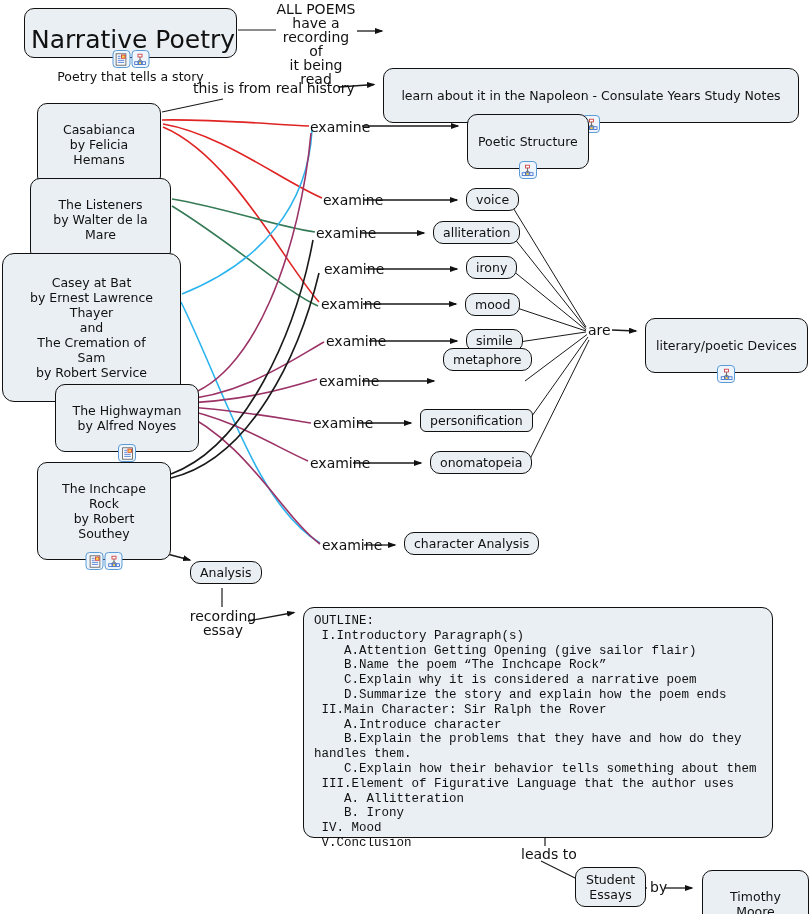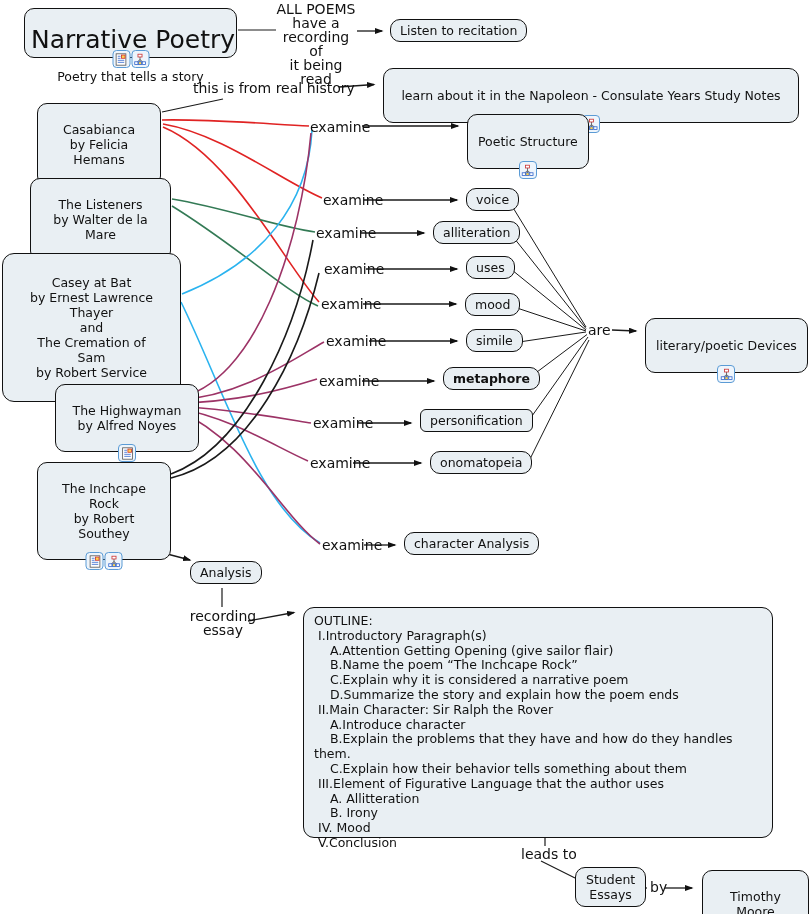--- a/index.html
+++ b/index.html
@@ -14,21 +14,21 @@
        white-space:pre-line;text-align:center;}
   #narrative{left:24px;top:8px;width:213px;height:50px;padding:1px 6px;}
   #narrative .t{font-size:25px;line-height:29px;white-space:nowrap;}
   #narrative .s{font-size:12.5px;line-height:15px;}
   .icons{position:absolute;left:50%;transform:translateX(-50%);bottom:-11px;
          display:flex;gap:1px;z-index:3;}
   .icon{width:18px;height:18px;background:#eef5fc;border:1.5px solid #5b9bd5;
         border-radius:4px;display:flex;align-items:center;justify-content:center;box-sizing:border-box;}
   .icon svg{display:block;}
   #outline{left:303px;top:607px;width:470px;height:231px;text-align:left;
-           white-space:pre-wrap;padding:6px 10px;font-size:12.5px;line-height:14.8px;border-radius:11px;}
+           white-space:pre-wrap;padding:6px 10px;font-size:12.5px;line-height:14.8px;border-radius:11px;font-family:Liberation Mono, monospace;}
 </style>
 </head>
 <body>
 
 <div id="canvas">
 
 <svg class="links" width="809" height="914">
   <defs>
     <marker id="ah" markerWidth="10" markerHeight="8" refX="7" refY="3" orient="auto" markerUnits="userSpaceOnUse">
       <path d="M0,0 L8.5,3 L0,6 z" fill="#111"></path>
@@ -154,21 +154,20 @@
 <div class="lbl" style="left:310px;top:456px;">examine</div>
 <div class="lbl" style="left:322px;top:538px;">examine</div>
 
 <div class="lbl" style="left:588px;top:323px;">are</div>
 <div class="lbl" style="left:66px;top:540px;white-space:nowrap;">can lead to an</div>
 <div class="lbl" style="left:185px;top:609px;width:76px;">recording
 essay</div>
 <div class="lbl" style="left:521px;top:847px;white-space:nowrap;">leads to</div>
 <div class="lbl" style="left:650px;top:880px;">by</div>
 
-<div class="node" style="left:390px;top:19px;">Listen to recitation</div>
 
 <div class="node" style="left:383px;top:68px;width:416px;padding:4px 9px;">
   <span>learn about it in the Napoleon - Consulate Years Study Notes</span>
   <span class="icons"><span class="icon">
     <svg width="13" height="13" viewBox="0 0 16 16">
             <line x1="8" y1="4" x2="8" y2="8" stroke="#555"></line>
             <line x1="3.5" y1="12" x2="8" y2="8" stroke="#555"></line>
             <line x1="12.5" y1="12" x2="8" y2="8" stroke="#555"></line>
             <line x1="8" y1="12" x2="8" y2="8" stroke="#555"></line>
             <rect x="5.5" y="1.5" width="5" height="3.4" fill="#fff" stroke="#c33"></rect>
@@ -292,24 +291,24 @@
             <rect x="5.5" y="1.5" width="5" height="3.4" fill="#fff" stroke="#c33"></rect>
             <rect x="1.5" y="10.8" width="4" height="3.4" fill="#fff" stroke="#36c"></rect>
             <rect x="6" y="10.8" width="4" height="3.4" fill="#ffd34d" stroke="#36c"></rect>
             <rect x="10.8" y="10.8" width="4" height="3.4" fill="#fff" stroke="#36c"></rect>
           </svg>
   </span></span>
 </div>
 
 <div class="node" style="left:466px;top:188px;">voice</div>
 <div class="node" style="left:433px;top:221px;">alliteration</div>
-<div class="node" style="left:466px;top:256px;">uses</div>
+<div class="node" style="left:466px;top:256px;">irony</div>
 <div class="node" style="left:465px;top:293px;">mood</div>
 <div class="node" style="left:466px;top:329px;">simile</div>
-<div class="node" style="left:443px;top:367px;font-weight:bold;">metaphore</div>
+<div class="node" style="left:443px;top:348px;">metaphore</div>
 <div class="node" style="left:420px;top:409px;border-radius:6px;">personification</div>
 <div class="node" style="left:430px;top:451px;">onomatopeia</div>
 
 <div class="node" style="left:645px;top:318px;padding:4px 10px;">
   <span>literary/poetic Devices</span>
   <span class="icons"><span class="icon">
     <svg width="13" height="13" viewBox="0 0 16 16">
             <line x1="8" y1="4" x2="8" y2="8" stroke="#555"></line>
             <line x1="3.5" y1="12" x2="8" y2="8" stroke="#555"></line>
             <line x1="12.5" y1="12" x2="8" y2="8" stroke="#555"></line>

